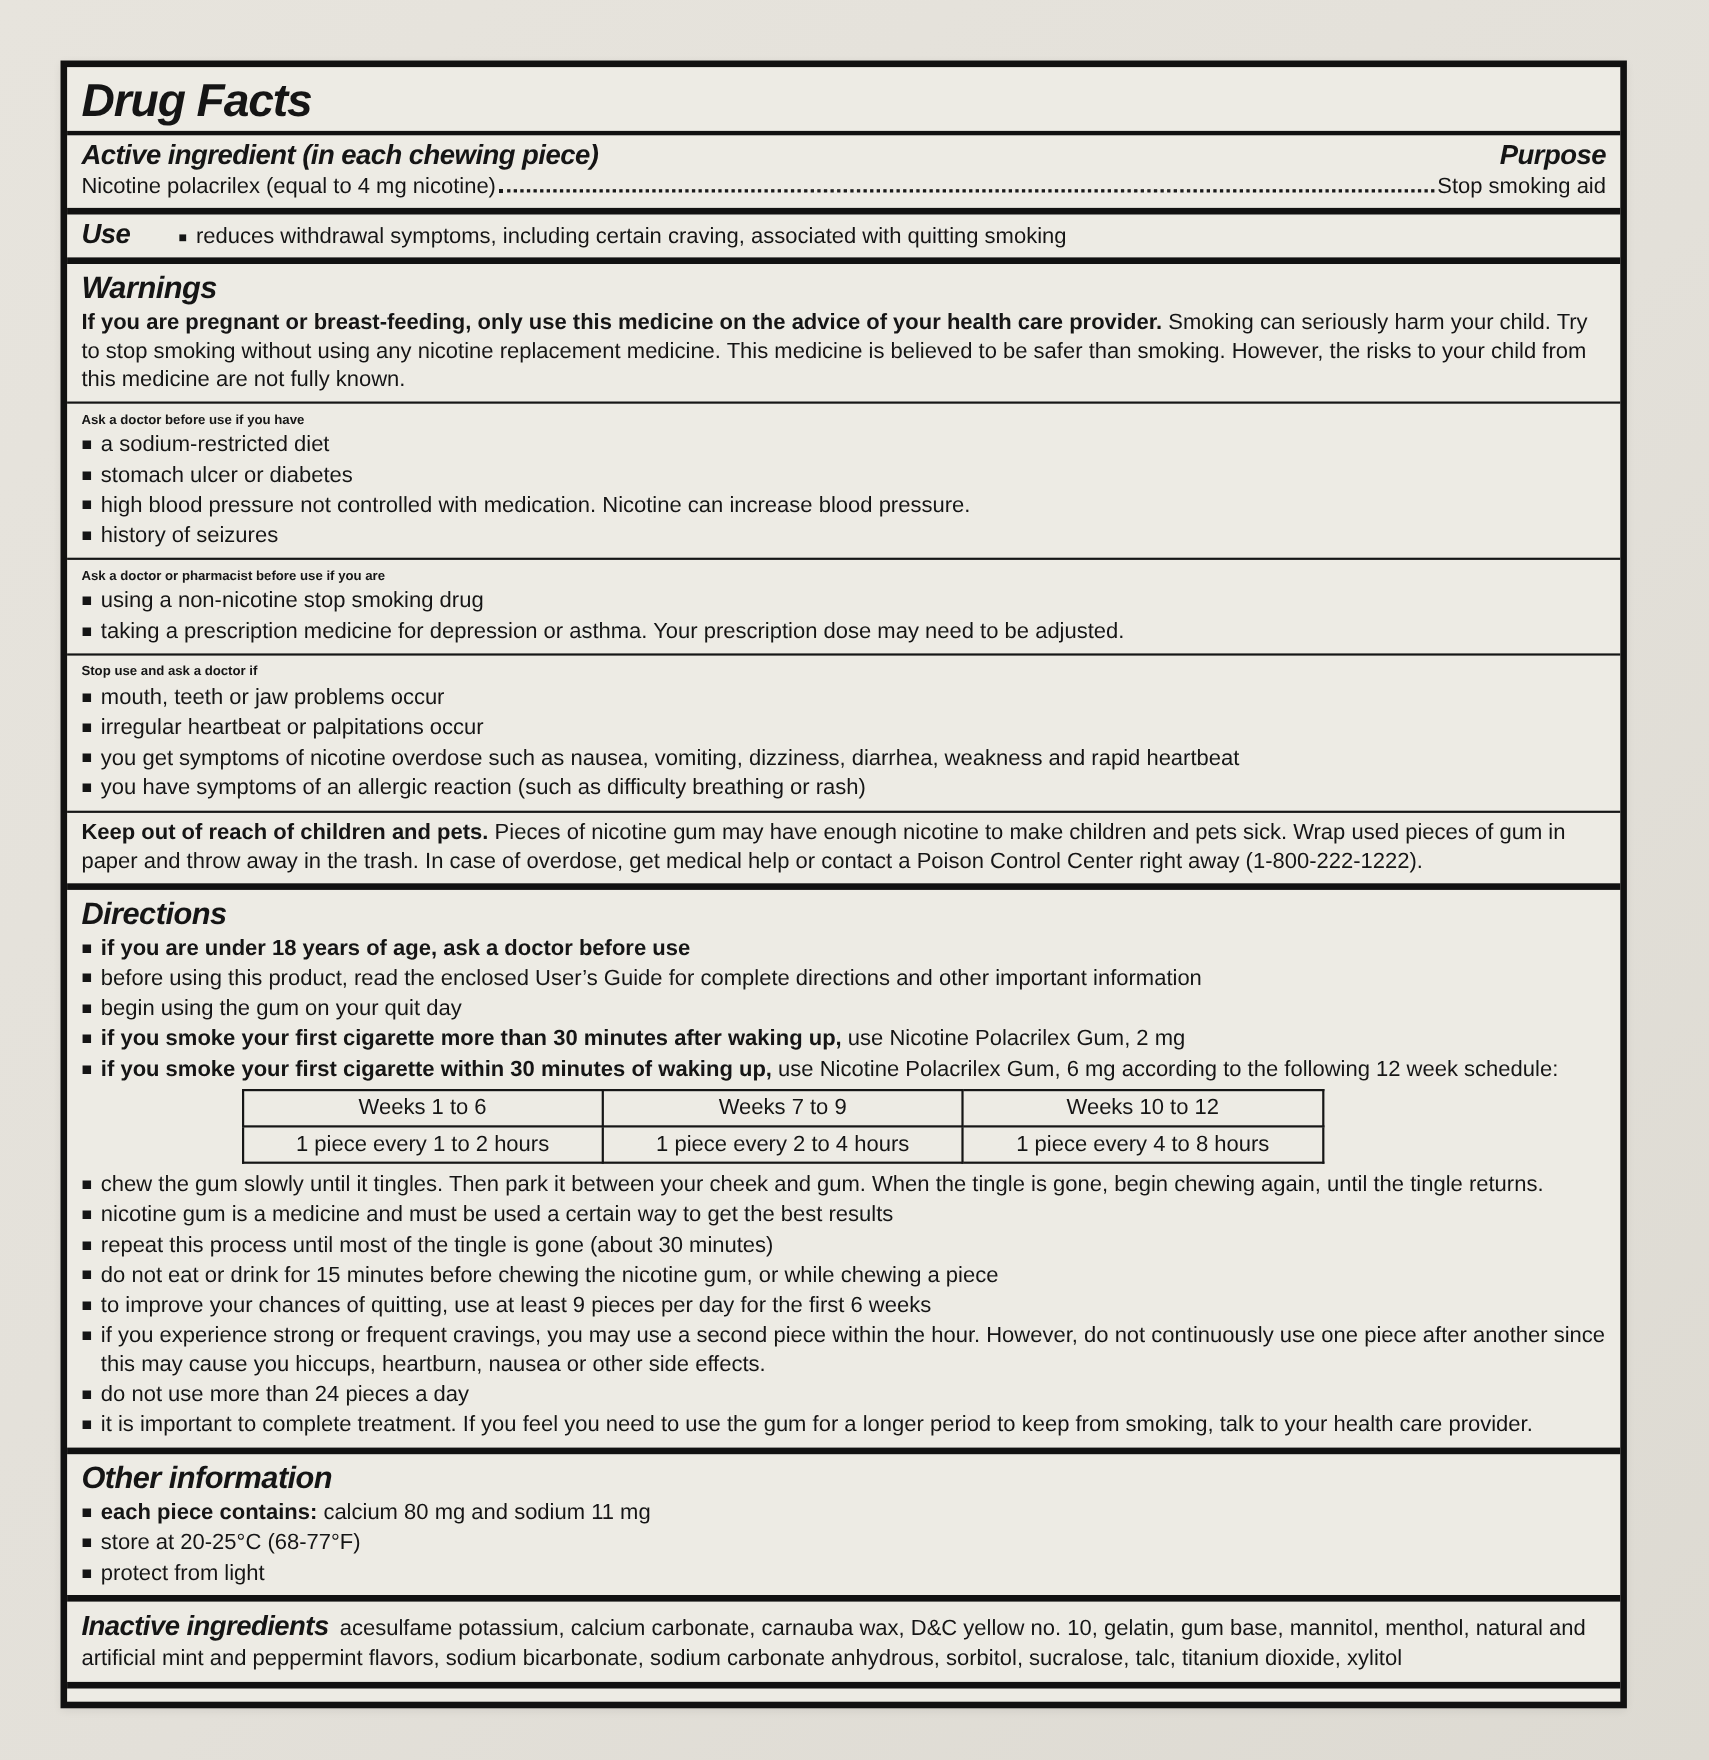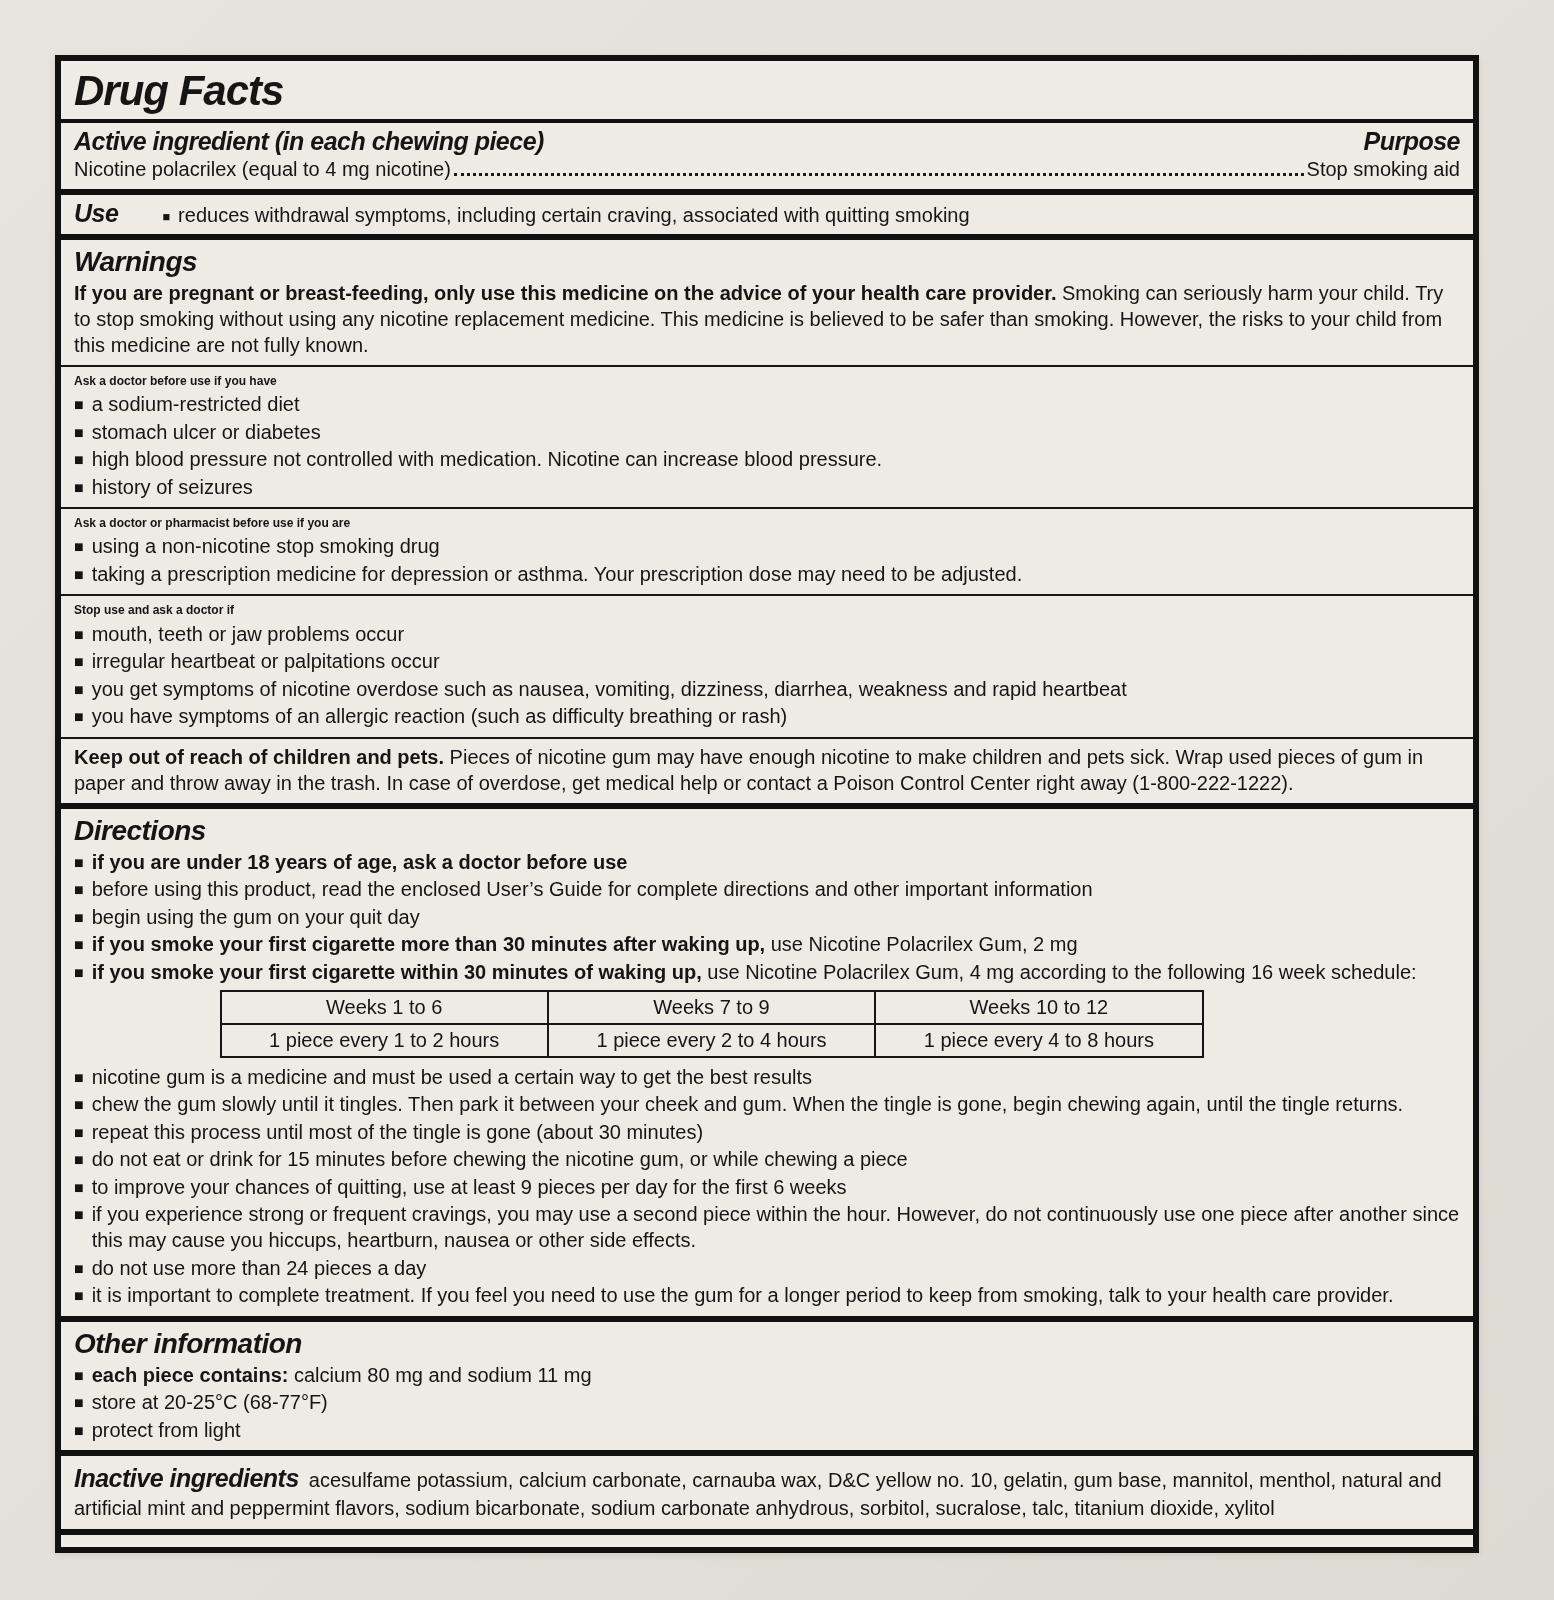--- a/index.html
+++ b/index.html
@@ -171,48 +171,48 @@
     <div class="li">
         <span class="bullet"></span>
         <span class="li-text"><span class="b"></span><span>begin using the gum on your quit day</span></span>
       </div>
     <div class="li">
         <span class="bullet"></span>
         <span class="li-text"><span class="b">if you smoke your first cigarette more than 30 minutes after waking up,</span><span> use Nicotine Polacrilex Gum, 2 mg</span></span>
       </div>
     <div class="li">
         <span class="bullet"></span>
-        <span class="li-text"><span class="b">if you smoke your first cigarette within 30 minutes of waking up,</span><span> use Nicotine Polacrilex Gum, 4 mg according to the following 16 week schedule:</span></span>
+        <span class="li-text"><span class="b">if you smoke your first cigarette within 30 minutes of waking up,</span><span> use Nicotine Polacrilex Gum, 6 mg according to the following 12 week schedule:</span></span>
       </div>
 
     <table class="sched">
       <tbody>
           <tr>
         <th>Weeks 1 to 6</th>
         <th>Weeks 7 to 9</th>
         <th>Weeks 10 to 12</th>
       </tr>
       <tr>
         <td>1 piece every 1 to 2 hours</td>
         <td>1 piece every 2 to 4 hours</td>
         <td>1 piece every 4 to 8 hours</td>
       </tr>
     </tbody>
       </table>
 
     <div class="li">
         <span class="bullet"></span>
+        <span class="li-text">chew the gum slowly until it tingles. Then park it between your cheek and gum. When the tingle is gone, begin chewing again, until the tingle returns.</span>
+      </div>
+    <div class="li">
+        <span class="bullet"></span>
         <span class="li-text">nicotine gum is a medicine and must be used a certain way to get the best results</span>
       </div>
     <div class="li">
         <span class="bullet"></span>
-        <span class="li-text">chew the gum slowly until it tingles. Then park it between your cheek and gum. When the tingle is gone, begin chewing again, until the tingle returns.</span>
-      </div>
-    <div class="li">
-        <span class="bullet"></span>
         <span class="li-text">repeat this process until most of the tingle is gone (about 30 minutes)</span>
       </div>
     <div class="li">
         <span class="bullet"></span>
         <span class="li-text">do not eat or drink for 15 minutes before chewing the nicotine gum, or while chewing a piece</span>
       </div>
     <div class="li">
         <span class="bullet"></span>
         <span class="li-text">to improve your chances of quitting, use at least 9 pieces per day for the first 6 weeks</span>
       </div>

